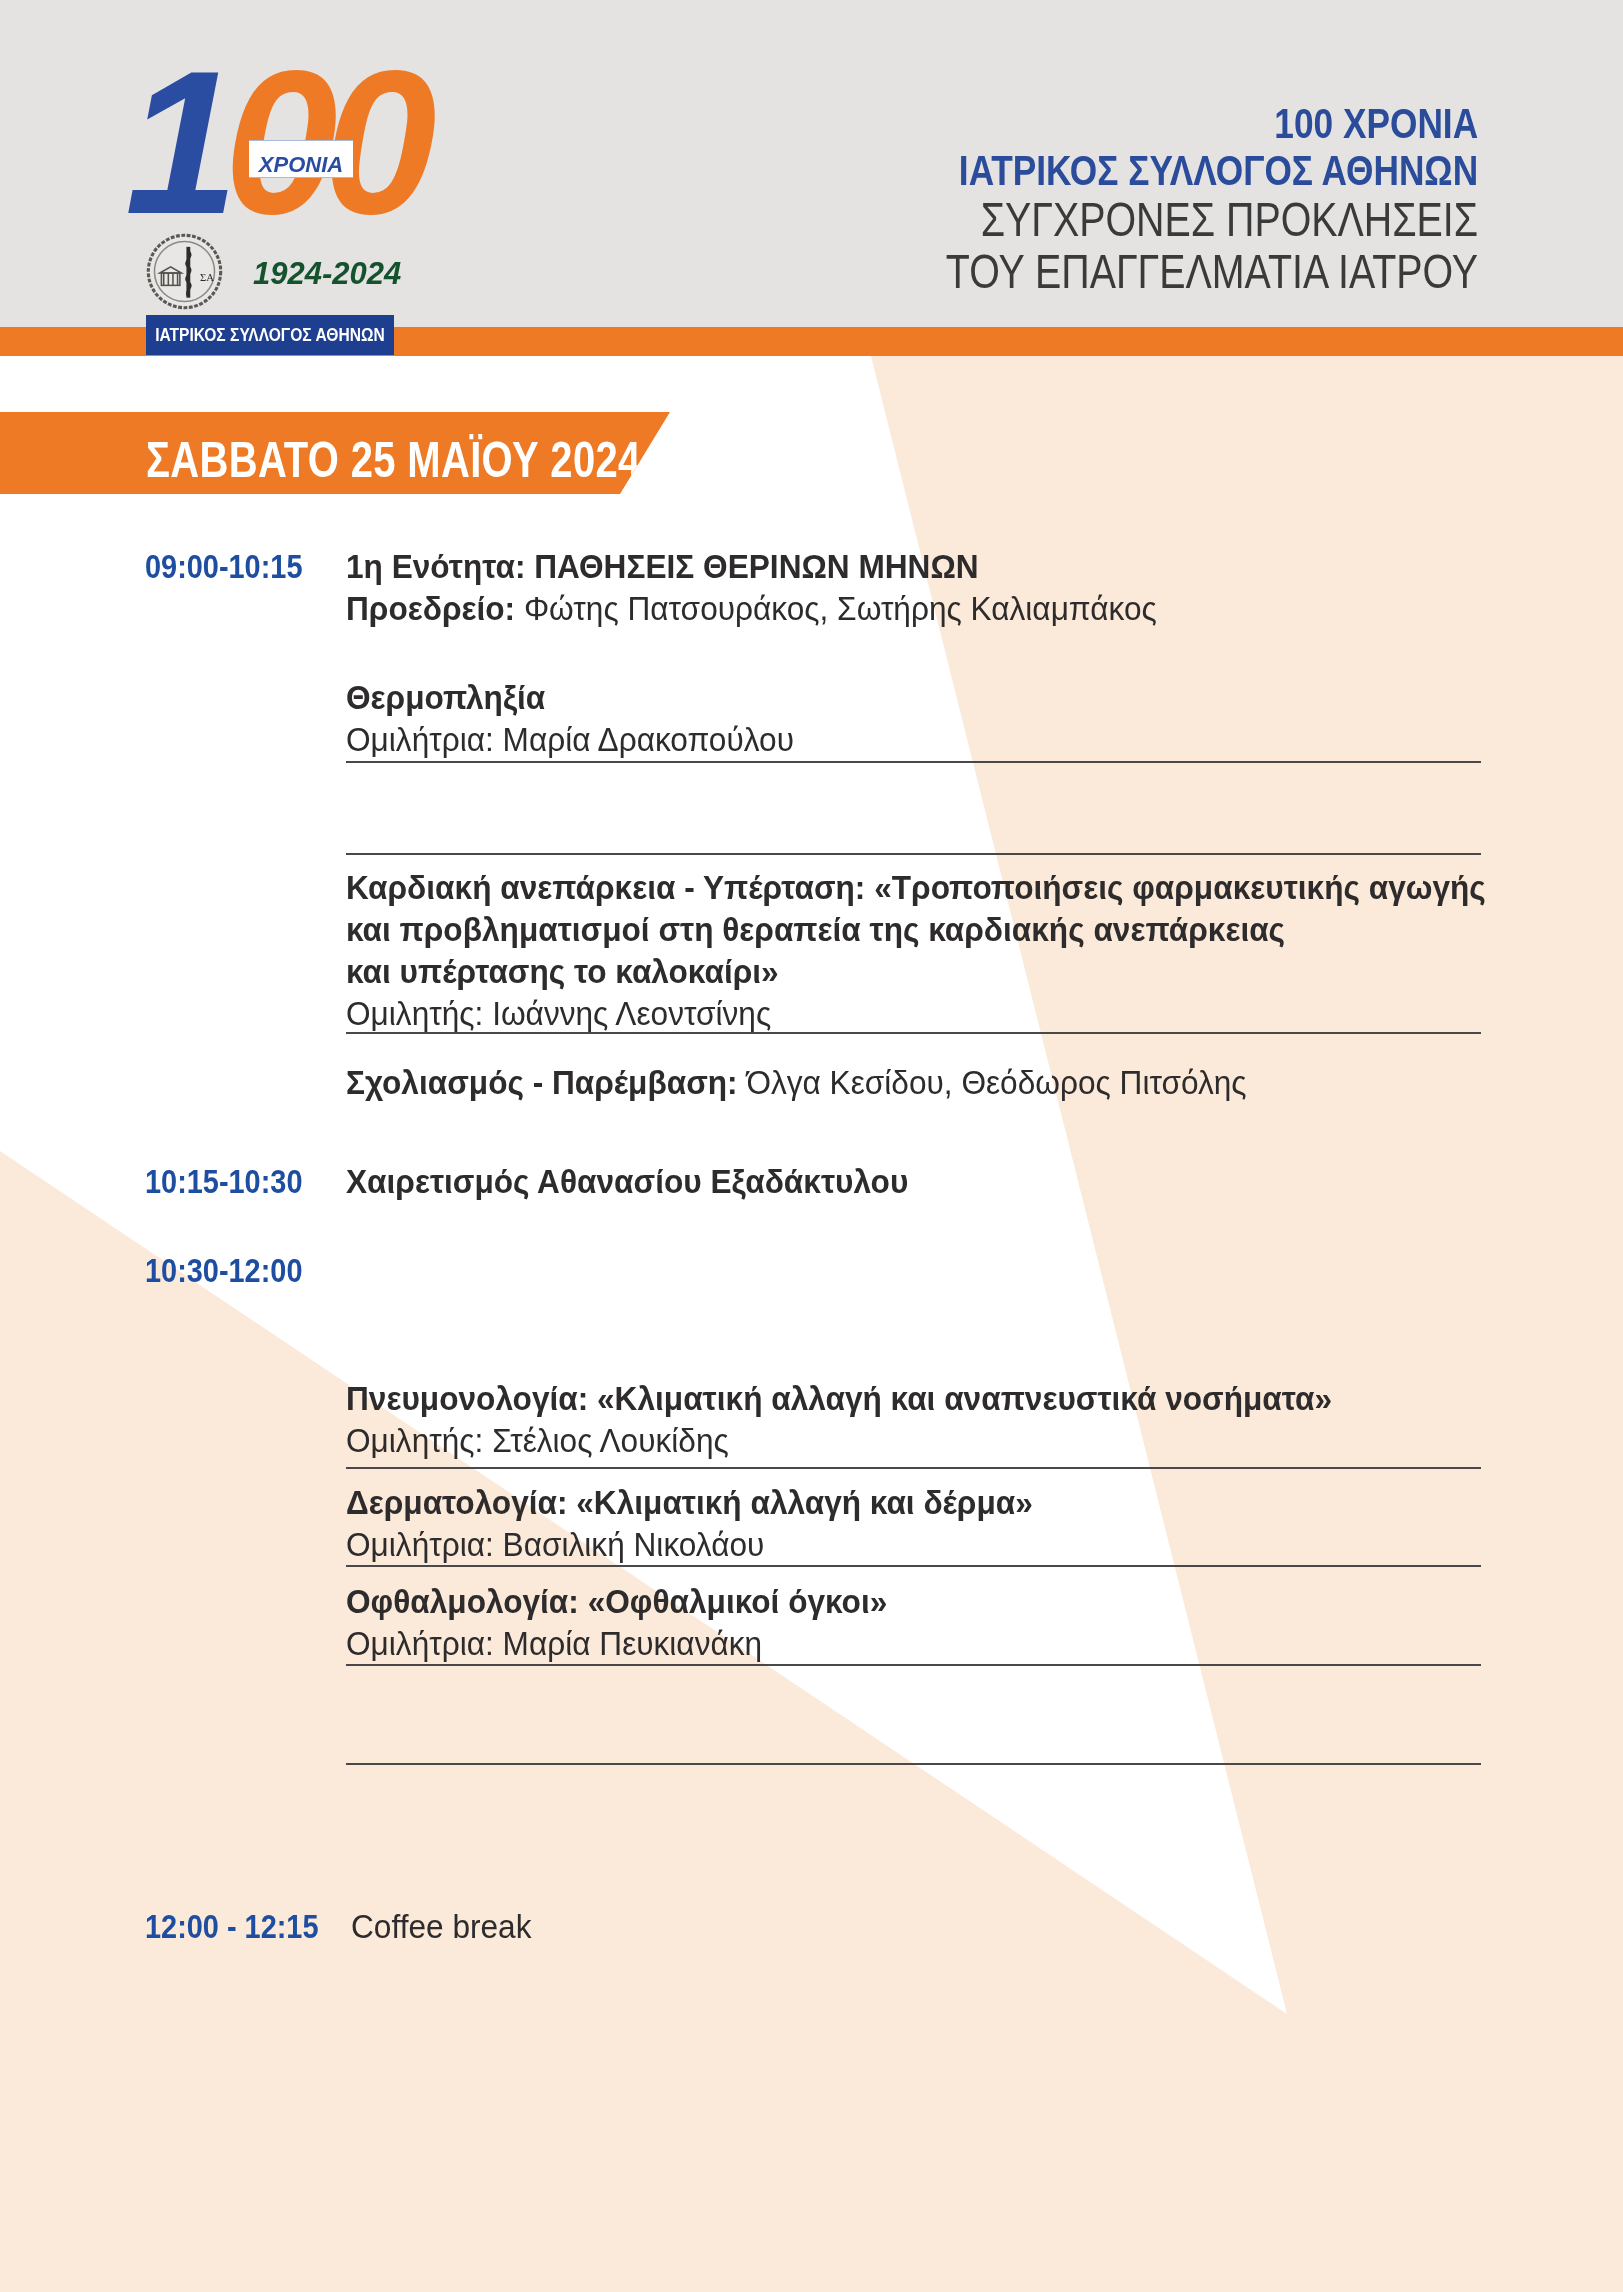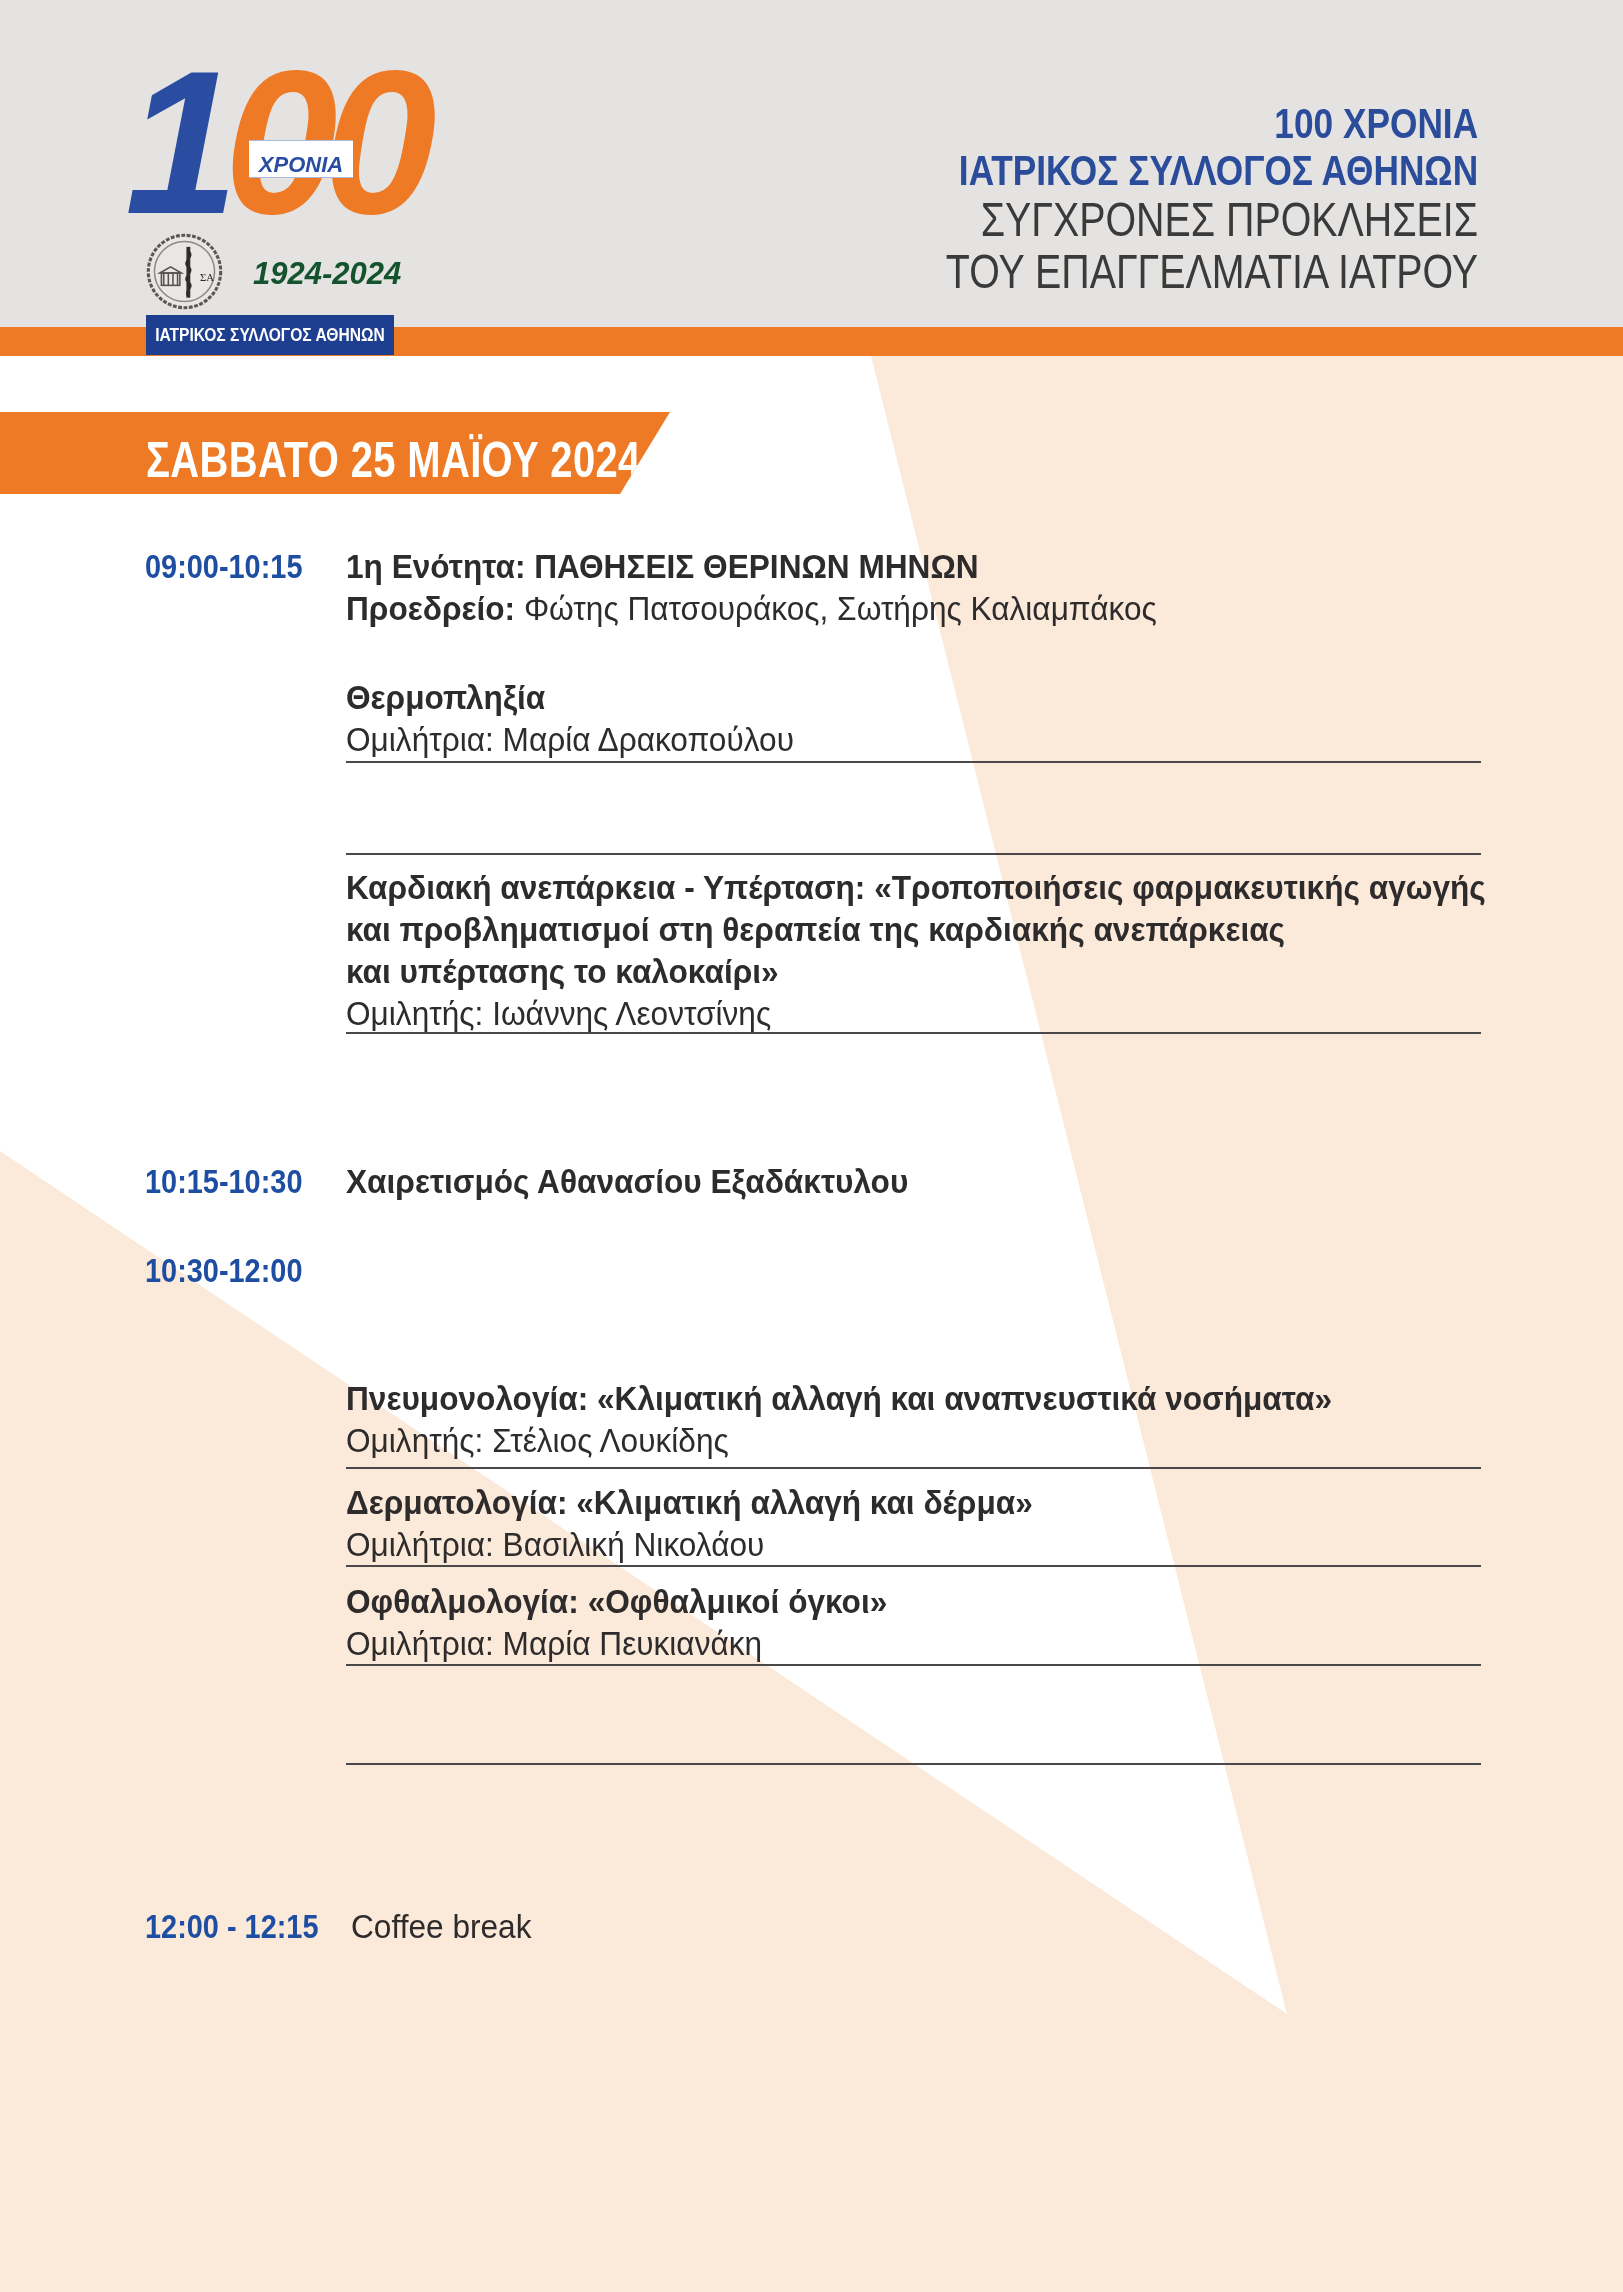--- a/index.html
+++ b/index.html
@@ -121,20 +121,23 @@
   <div class="rule" style="top:853px"></div>
 
   <div class="crow" style="top:866px">
     <div class="line bold">Καρδιακή ανεπάρκεια - Υπέρταση: «Τροποποιήσεις φαρμακευτικής αγωγής</div>
     <div class="line bold">και προβληματισμοί στη θεραπεία της καρδιακής ανεπάρκειας</div>
     <div class="line bold">και υπέρτασης το καλοκαίρι»</div>
     <div class="line reg"><span>Ομιλητής:</span><span>&nbsp;</span><span>Ιωάννης Λεοντσίνης</span></div>
   </div>
   <div class="rule" style="top:1032px"></div>
 
+  <div class="crow" style="top:1061px">
+    <div class="line"><span class="bold">Σχολιασμός - Παρέμβαση:</span><span class="reg">&nbsp;</span><span class="reg">Όλγα Κεσίδου, Θεόδωρος Πιτσόλης</span></div>
+  </div>
 
   <div class="time" style="top:1160px">10:15-10:30</div>
   <div class="crow" style="top:1160px">
     <div class="line bold">Χαιρετισμός Αθανασίου Εξαδάκτυλου</div>
   </div>
 
   <div class="time" style="top:1249px">10:30-12:00</div>
 
   <div class="crow" style="top:1377px">
     <div class="line bold">Πνευμονολογία: «Κλιματική αλλαγή και αναπνευστικά νοσήματα»</div>

